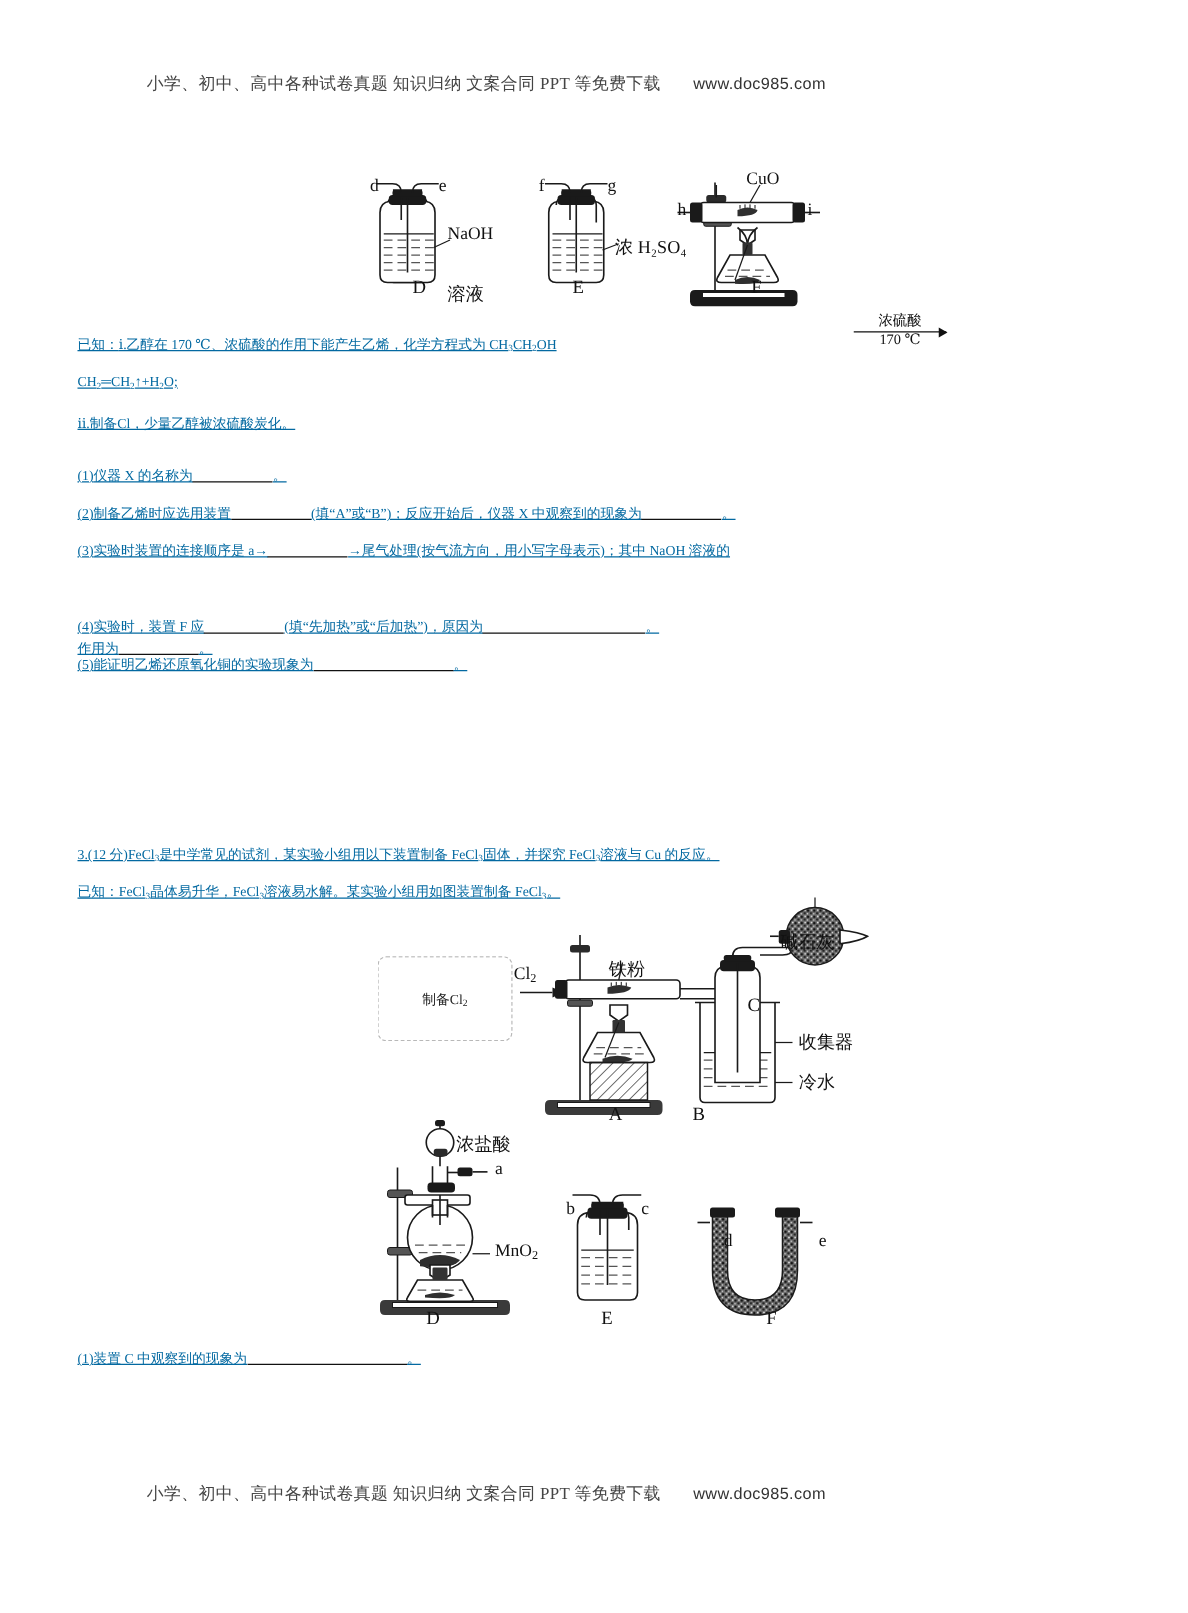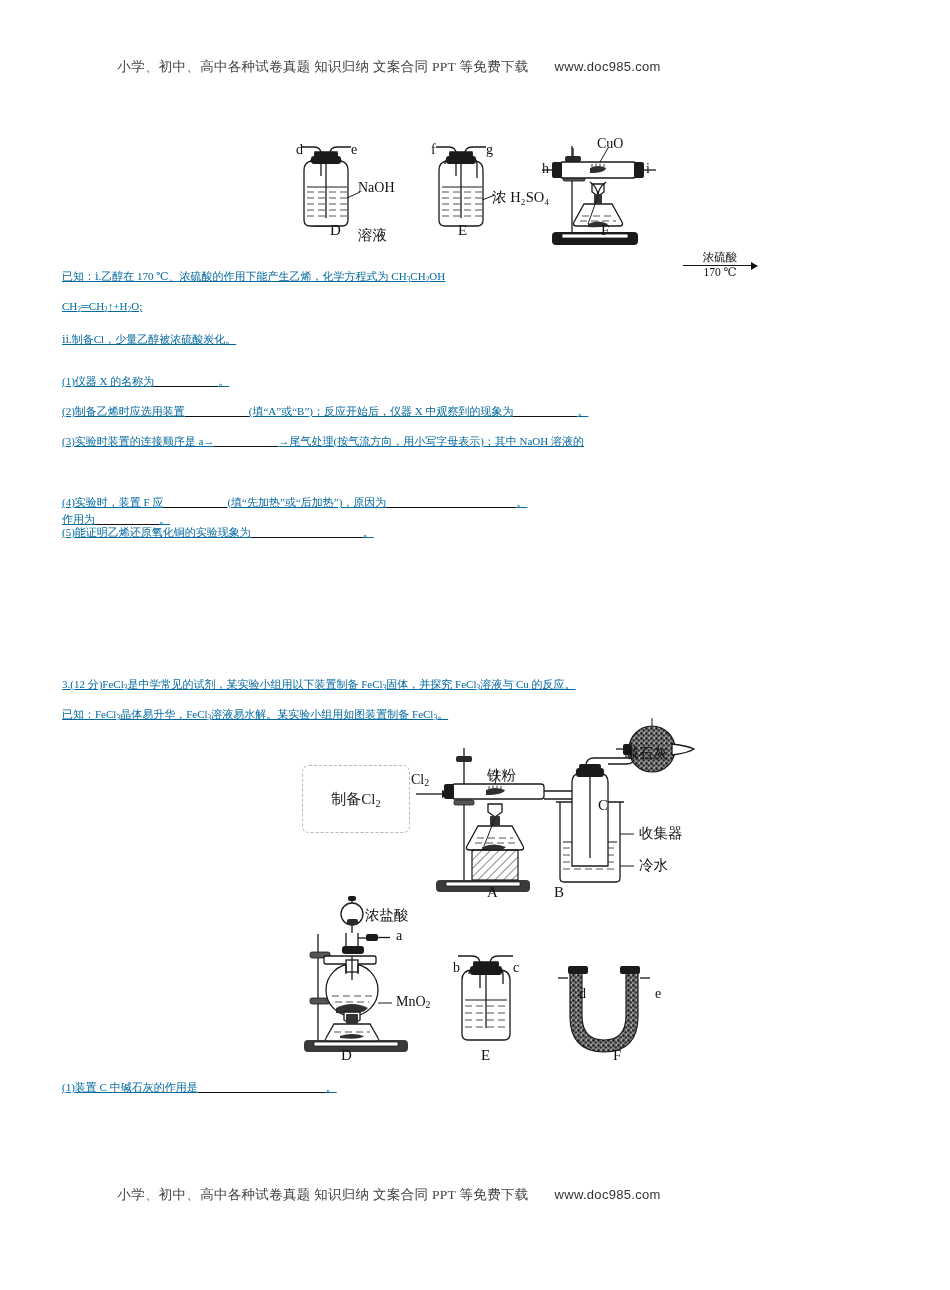--- a/index.html
+++ b/index.html
@@ -48,21 +48,21 @@
   .thin{fill:none;stroke:#1a1a1a;stroke-width:1;}
   .fillblk{fill:#1a1a1a;}
   .liq{fill:none;stroke:#555;stroke-width:1;stroke-dasharray:7 4;}
   .glass{fill:#fff;stroke:#1a1a1a;stroke-width:1.3;}
   .hatch{fill:url(#hatchp);stroke:#1a1a1a;stroke-width:1.2;}
   .grain{fill:url(#grainp);stroke:#1a1a1a;stroke-width:1.2;}
 
   .dashbox{
     position:absolute;border:1.5px dashed #b8b8b8;border-radius:7px;
     display:flex;align-items:center;justify-content:center;
-    font-size:15px;color:#222;font-family:"Liberation Serif",serif;
+    font-size:11px;color:#222;font-family:"Liberation Serif",serif;
   }
 </style>
 </head>
 <body>
 
 <div class="page">
 
   <div class="runhead" style="top:58px;">
     <span>小学、初中、高中各种试卷真题 知识归纳 文案合同 PPT 等免费下载</span><span class="url">www.doc985.com</span>
   </div>
@@ -393,20 +393,20 @@
 
   <span class="lbl" style="left:453px;top:960px;">b</span>
   <span class="lbl" style="left:513px;top:960px;">c</span>
   <span class="capital" style="left:481px;top:1047px;">E</span>
 
   <span class="lbl" style="left:579px;top:986px;">d</span>
   <span class="lbl" style="left:655px;top:986px;">e</span>
   <span class="capital" style="left:613px;top:1047px;">F</span>
 
   <div class="txt" style="left:62px;top:1079px;">
-    <span>(1)</span><span>装置 C 中碱石灰的作用是</span><span class="blank" style="width:128px"></span><span>。</span>
+    <span>(1)</span><span>装置 C 中观察到的现象为</span><span class="blank" style="width:128px"></span><span>。</span>
   </div>
 
   <div class="runhead" style="top:1186px;">
     <span>小学、初中、高中各种试卷真题 知识归纳 文案合同 PPT 等免费下载</span><span class="url">www.doc985.com</span>
   </div>
 
 </div>
 
 </body></html>

